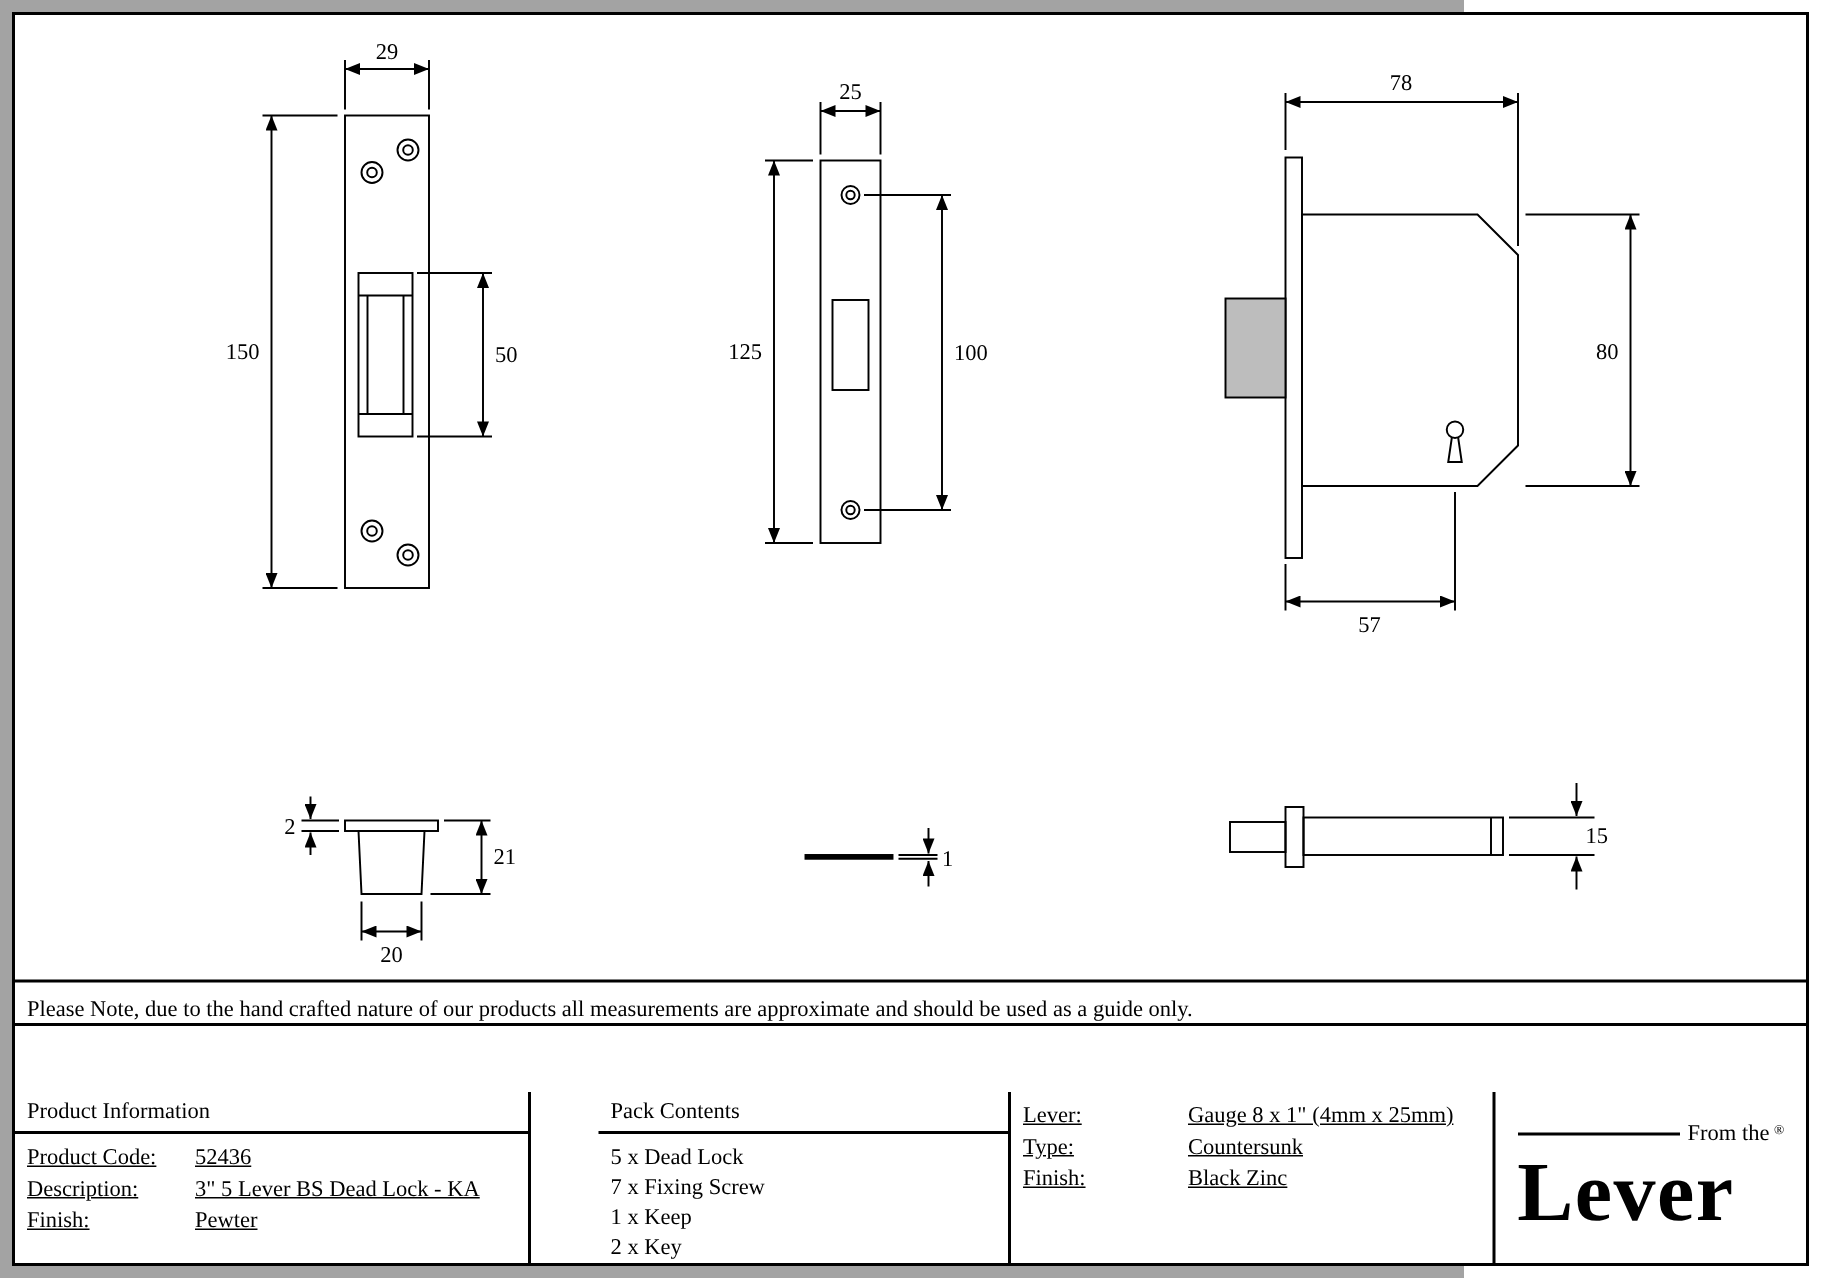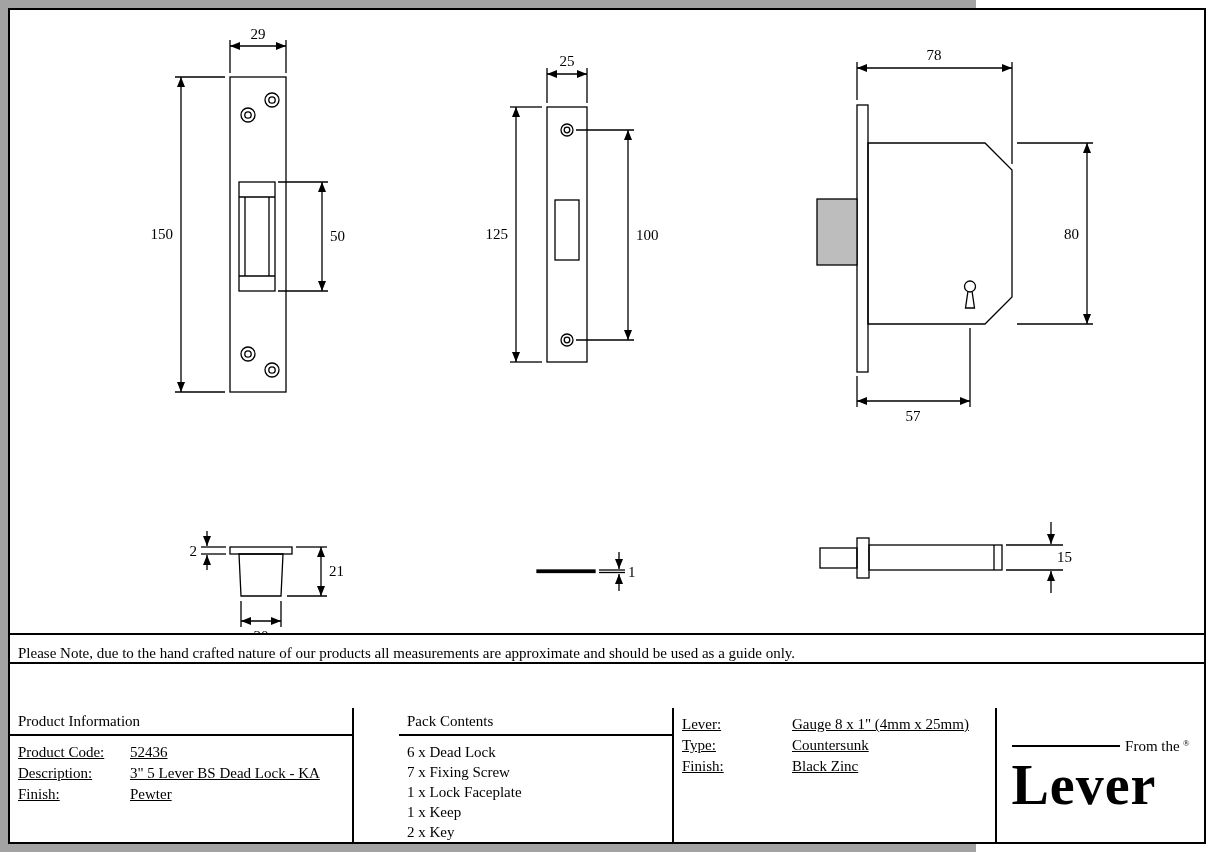--- a/index.html
+++ b/index.html
@@ -174,23 +174,22 @@
           <div class="kv-row">
             <span class="kv-label">Finish:</span>
             <span class="kv-value">Pewter</span>
           </div>
         </div>
       </div>
 
       <div class="col col-pack">
         <div class="col-header">Pack Contents</div>
         <div class="col-body">
-          <div class="list-item">6 x Dead Lock</div>
+          <div class="list-item">5 x Dead Lock</div>
           <div class="list-item">7 x Fixing Screw</div>
-          <div class="list-item">1 x Lock Faceplate</div>
           <div class="list-item">1 x Keep</div>
           <div class="list-item">2 x Key</div>
         </div>
       </div>
 
       <div class="col col-screws">
         <div class="col-body">
           <div class="kv-row">
             <span class="kv-label">Lever:</span>
             <span class="kv-value">Gauge 8 x 1" (4mm x 25mm)</span>

